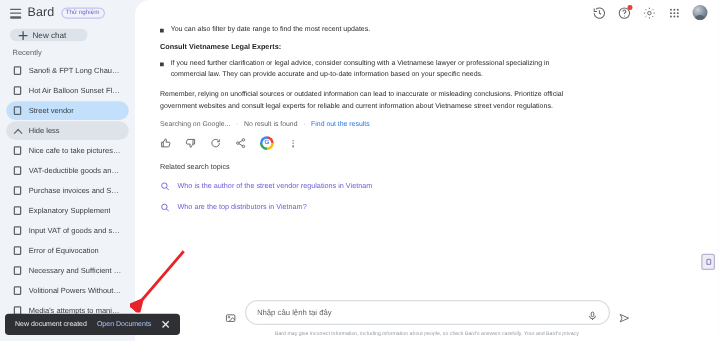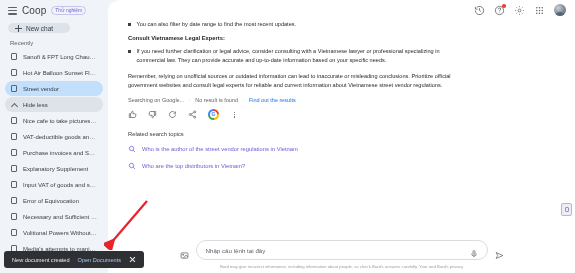--- a/index.html
+++ b/index.html
@@ -369,21 +369,21 @@
 <div class="app">
 
   <aside class="sidebar">
 
     <div class="sb-header">
       <div class="hamburger">
           <i></i>
           <i></i>
           <i></i>
         </div>
-      <div class="brand">Coop</div>
+      <div class="brand">Bard</div>
       <div class="badge">Thử nghiệm</div>
     </div>
 
     <div class="new-chat">
       <div class="plus"></div>
       <span>New chat</span>
     </div>
 
     <div class="recently">Recently</div>
 

